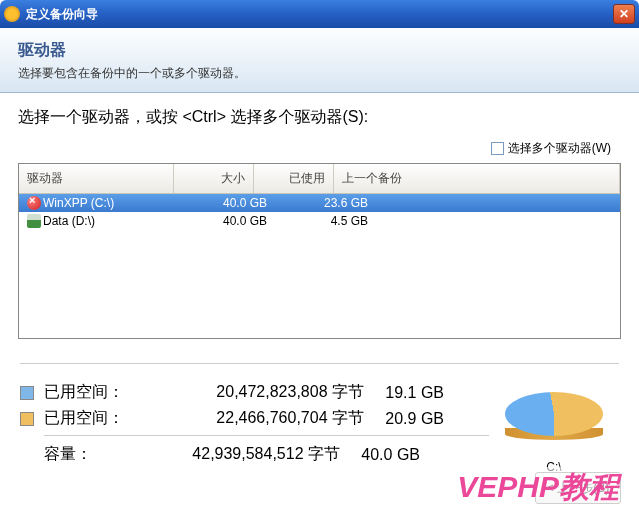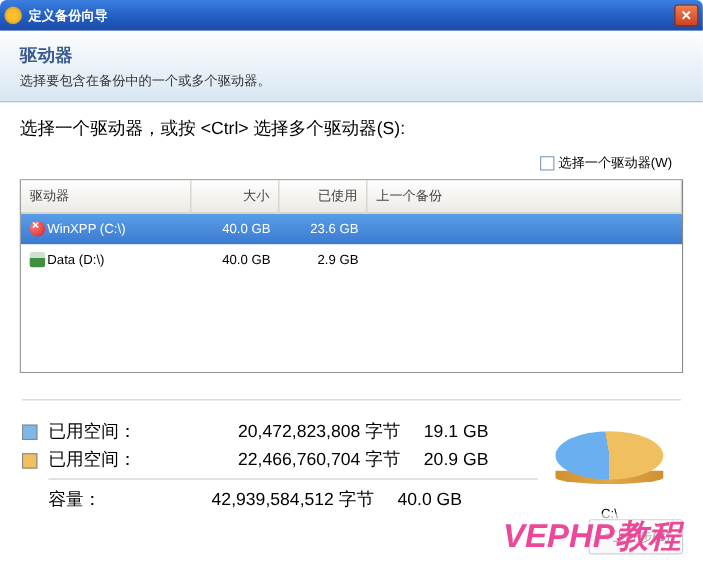--- a/index.html
+++ b/index.html
@@ -21,21 +21,21 @@
   .checkbox { width: 13px; height: 13px; border: 1px solid #7a9ac0; margin-right: 4px; cursor: pointer; background: #fff; }
   
   .drive-table { border: 1px solid #888; background: #fff; }
   .drive-header { display: flex; background: linear-gradient(to bottom, #fefefe 0%, #eceae4 100%); border-bottom: 1px solid #c8c4b8; }
   .drive-header > div { padding: 6px 8px; border-right: 1px solid #d0ccc0; font-size: 12px; color: #444; }
   .col-drive { width: 155px; }
   .col-size { width: 80px; text-align: right; }
   .col-used { width: 80px; text-align: right; }
   .col-last { flex: 1; }
   .drive-body { height: 144px; overflow: auto; background: #fff; }
-  .drive-row { display: flex; align-items: center; height: 28px; }
+  .drive-row { display: flex; align-items: center; height: 18px; gap: 21px; }
   .drive-row.selected { background: linear-gradient(to bottom, #5a9ee8 0%, #3a7ad0 100%); color: #fff; }
   .drive-row > div { padding: 1px 8px; font-size: 12px; white-space: nowrap; }
   .drive-row .col-size, .drive-row .col-used { text-align: right; }
   .row-icon { width: 14px; height: 14px; display: inline-block; vertical-align: middle; margin-right: 2px; }
   .row-icon.win { background: radial-gradient(circle at 30% 30%, #ff8080, #d02020); border-radius: 50%; position: relative; }
   .row-icon.win::after { content: "×"; position: absolute; top: -2px; left: 2px; color: #fff; font-size: 11px; font-weight: bold; }
   .row-icon.disk { background: linear-gradient(to bottom, #d0e0d0 40%, #409040 40%); border-radius: 2px; }
   
   .stats-panel { margin: 24px 2px 0; border-top: 1px solid #ccc; padding-top: 18px; display: flex; }
   .stats-left { flex: 1; }
@@ -72,41 +72,41 @@
 <div class="header-panel">
   <div class="header-title">驱动器</div>
   <div class="header-sub">选择要包含在备份中的一个或多个驱动器。</div>
 </div>
 
 <div class="content">
   <div class="instruction">选择一个驱动器，或按 &lt;Ctrl&gt; 选择多个驱动器(S):</div>
 
   <div class="hidden-drive-row">
     <span class="checkbox"></span>
-    <span>选择一个驱动器(W)</span>
+    <span>选择多个驱动器(W)</span>
   </div>
 
   <div class="drive-table">
     <div class="drive-header">
       <div class="col-drive">驱动器</div>
       <div class="col-size">大小</div>
       <div class="col-used">已使用</div>
       <div class="col-last">上一个备份</div>
     </div>
     <div class="drive-body">
       <div class="drive-row selected">
         <div class="col-drive"><span class="row-icon win"></span><span>WinXPP (C:\)</span></div>
         <div class="col-size">40.0 GB</div>
         <div class="col-used">23.6 GB</div>
         <div class="col-last"></div>
       </div>
       <div class="drive-row">
         <div class="col-drive"><span class="row-icon disk"></span><span>Data (D:\)</span></div>
         <div class="col-size">40.0 GB</div>
-        <div class="col-used">2.9 GB</div>
+        <div class="col-used">4.5 GB</div>
         <div class="col-last"></div>
       </div>
     </div>
   </div>
 
   <div class="stats-panel">
     <div class="stats-left">
       <div class="stat-row">
         <span class="stat-swatch sw-used"></span>
         <span class="stat-label">已用空间：</span>

